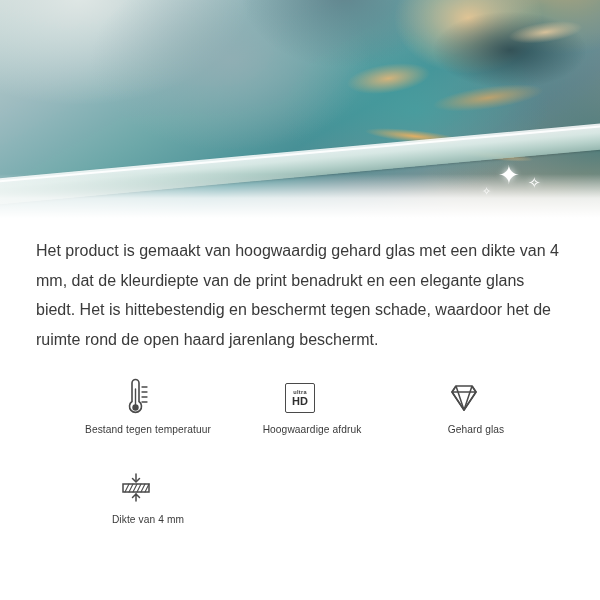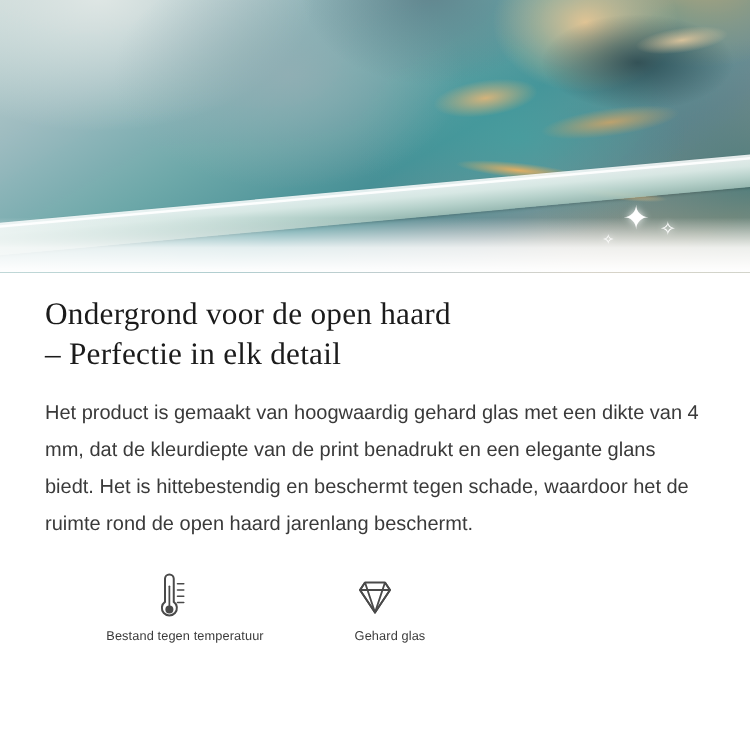--- a/index.html
+++ b/index.html
@@ -202,52 +202,70 @@
     <div class="hero-swirl-2"></div>
     <div class="glass-edge"></div>
     <div class="glass-edge-line"></div>
     <span class="sparkle s1">✦</span>
     <span class="sparkle s2">✧</span>
     <span class="sparkle s3">✧</span>
     <div class="hero-bottom-fade"></div>
   </div>
 
   <div class="content">
-    <h1 class="headline">
-      <span>Ondergrond voor de open haard</span>
-      <span class="l2">– Perfectie in elk detail</span>
-    </h1>
     <p class="body-copy">Het product is gemaakt van hoogwaardig gehard glas met een dikte van 4 mm, dat de kleurdiepte van de print benadrukt en een elegante glans biedt. Het is hittebestendig en beschermt tegen schade, waardoor het de ruimte rond de open haard jarenlang beschermt.</p>
 
     <div class="features">
 
       <div class="feature">
         <div class="feature-icon">
           <svg width="40" height="42" viewBox="0 0 40 42" fill="none" stroke="#4a4a4a" stroke-width="1.6" stroke-linecap="round">
             <path d="M16 6a3.5 3.5 0 0 1 7 0v18.5a6 6 0 1 1-7 0z"></path>
             <circle cx="19.5" cy="30.5" r="3.2" fill="#4a4a4a" stroke="none"></circle>
             <path d="M19.5 12v16" stroke-width="1.4"></path>
             <path d="M26 10h5M26 15h5M26 20h5M26 25h5" stroke-width="1.3"></path>
           </svg>
         </div>
         <div class="feature-label">Bestand tegen temperatuur</div>
       </div>
 
+      <div class="feature">
+        <div class="feature-icon">
+          <div class="ultrahd-box">
+            <span class="u1">ultra</span>
+            <span class="u2">HD</span>
+          </div>
+        </div>
+        <div class="feature-label">Hoogwaardige afdruk</div>
+      </div>
 
 
       <div class="feature">
         <div class="feature-icon">
           <svg width="42" height="38" viewBox="0 0 42 38" fill="none" stroke="#4a4a4a" stroke-width="1.5" stroke-linejoin="round">
             <path d="M9 13h24l-12 18z"></path>
             <path d="M9 13l4-6h16l4 6"></path>
             <path d="M13 7l-4 6 12 18 12-18-4-6"></path>
             <path d="M15 13l6 18 6-18"></path>
             <path d="M13 7l2 6M29 7l-2 6"></path>
           </svg>
         </div>
         <div class="feature-label">Gehard glas</div>
       </div>
 
 
+      <div class="feature">
+        <div class="feature-icon">
+          <svg width="44" height="40" viewBox="0 0 44 40" fill="none" stroke="#4a4a4a" stroke-width="1.5" stroke-linecap="round">
+            <path d="M22 6v7"></path>
+            <path d="M18.5 10.5L22 14l3.5-3.5"></path>
+            <rect x="9" y="16" width="26" height="8"></rect>
+            <path d="M11 24l4-8M15 24l4-8M19 24l4-8M23 24l4-8M27 24l4-8M31 24l4-8" stroke-width="1.1"></path>
+            <path d="M22 33v-7"></path>
+            <path d="M18.5 29.5L22 26l3.5 3.5"></path>
+          </svg>
+        </div>
+        <div class="feature-label">Dikte van 4 mm</div>
+      </div>
 
     </div>
   </div>
 </div>
 
 </body></html>

